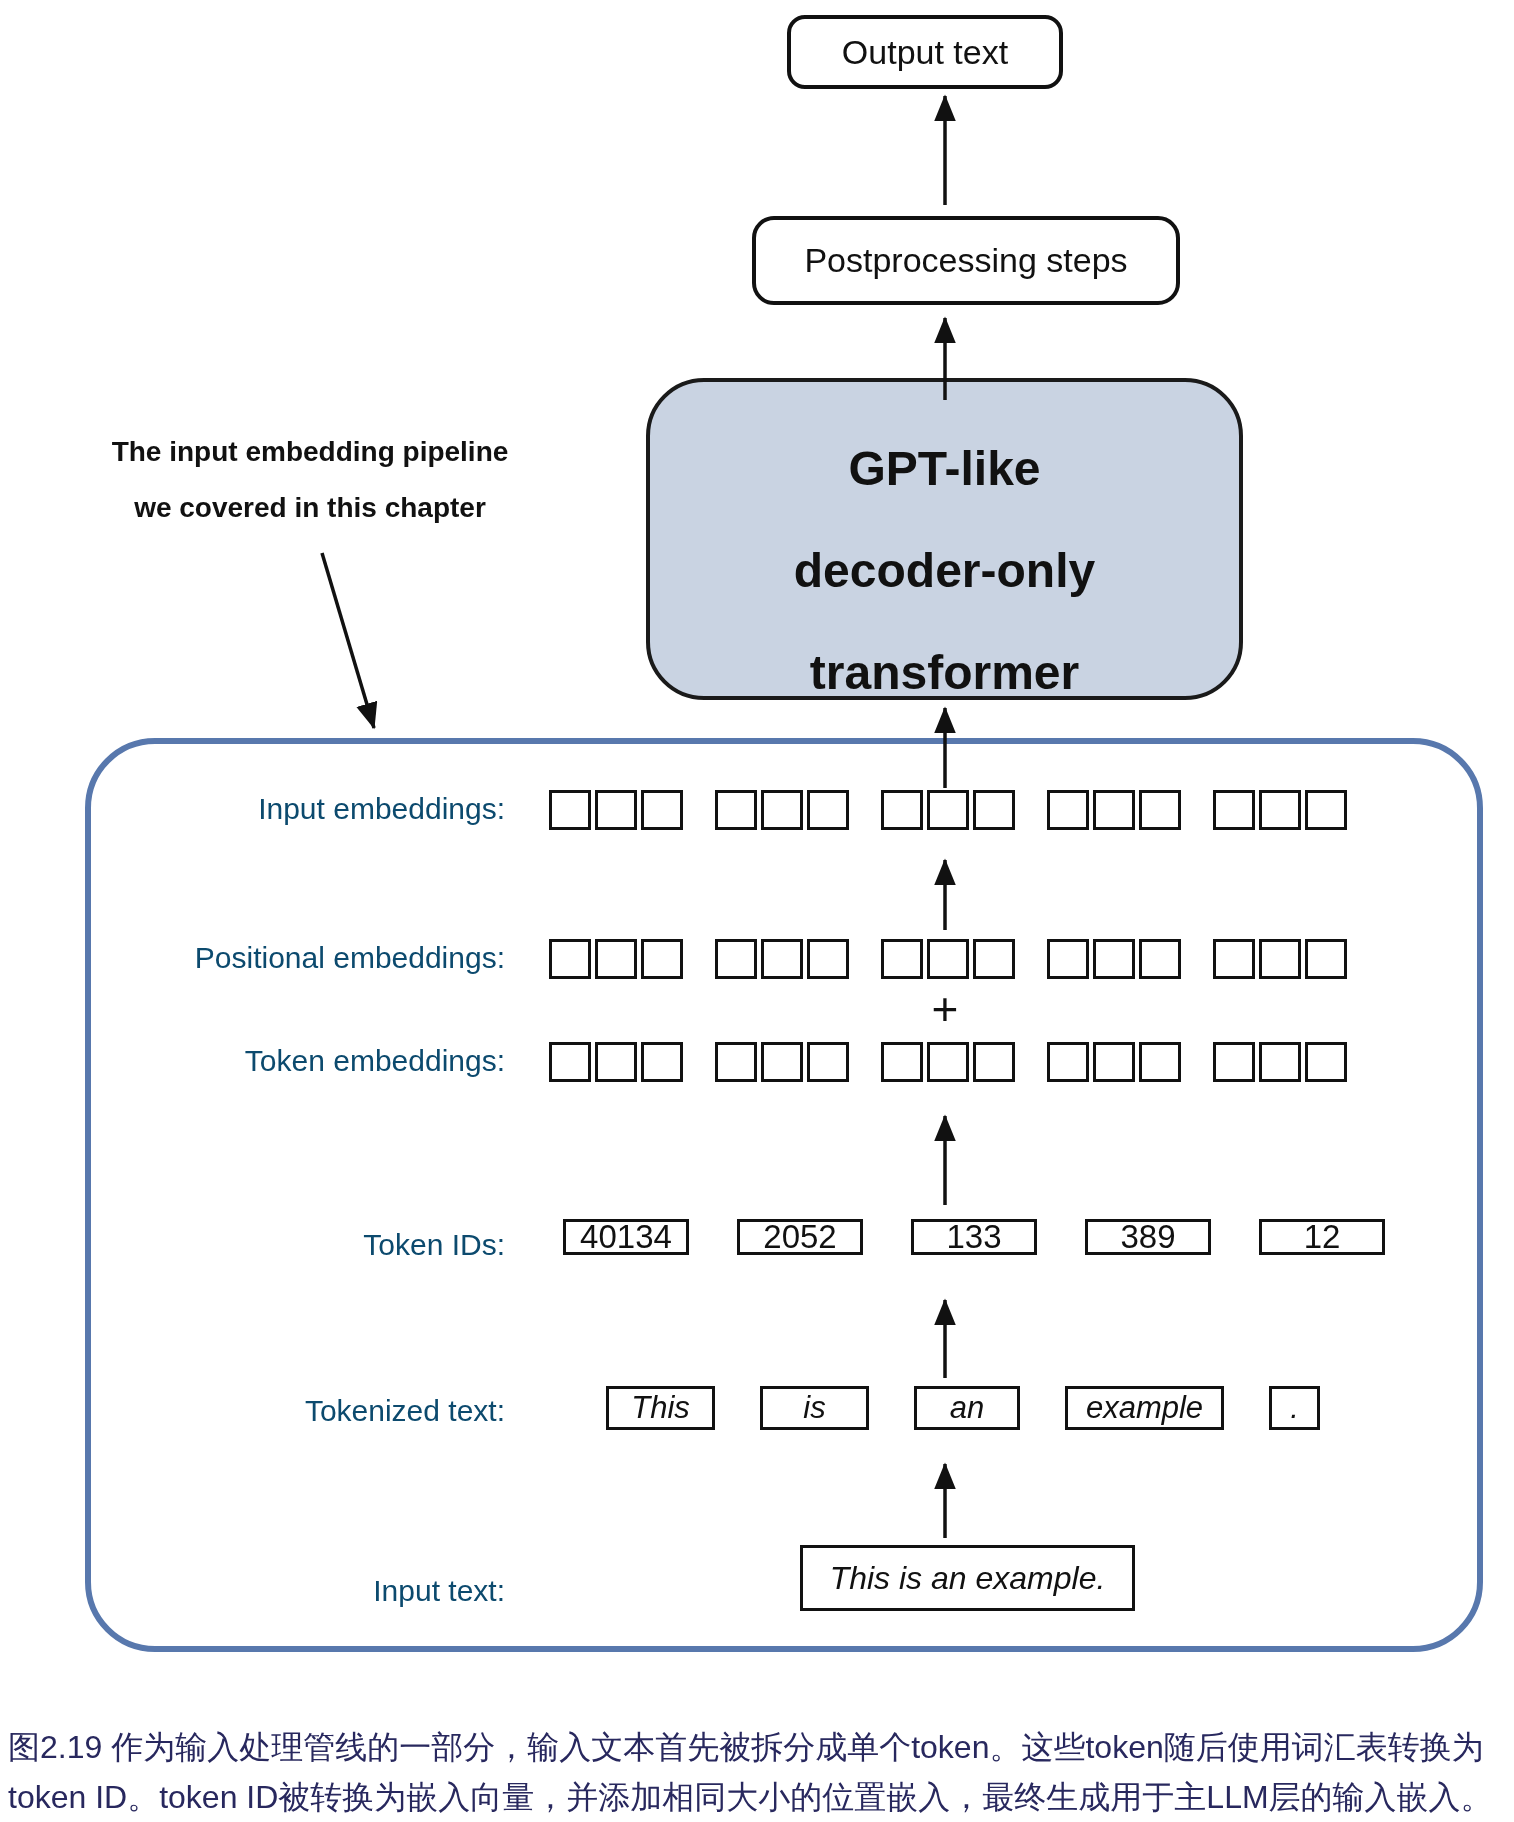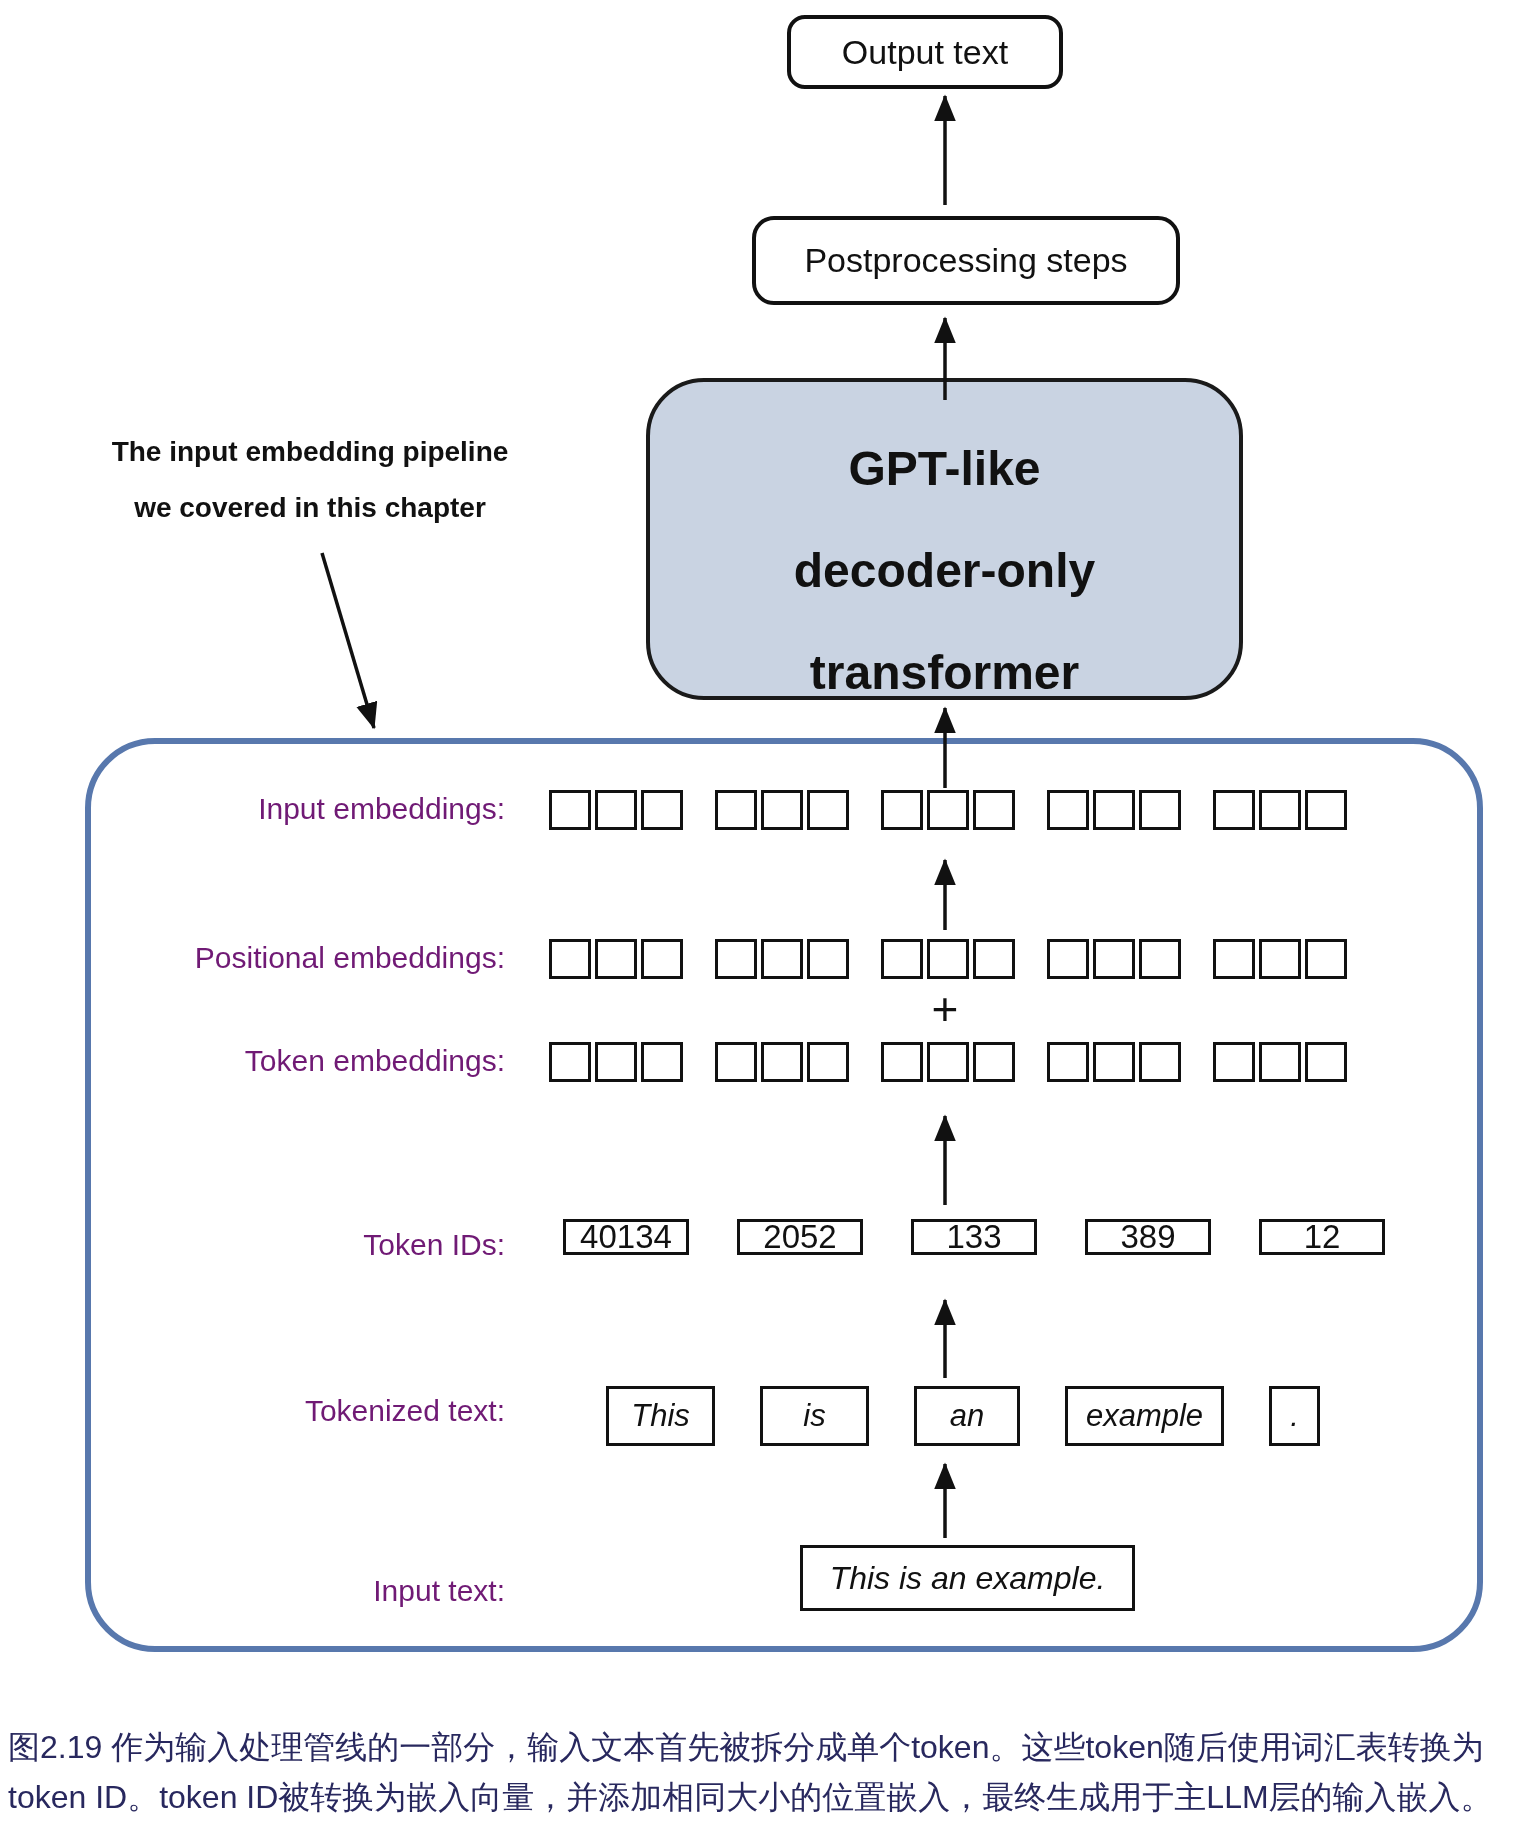--- a/index.html
+++ b/index.html
@@ -31,21 +31,21 @@
     font-size:28px;font-weight:700;line-height:56px;color:#111;
   }
 
   .container{
     position:absolute;left:85px;top:738px;width:1398px;height:914px;
     border:6px solid #5878ad;border-radius:70px;background:transparent;z-index:1;
   }
 
   .row-label{
     position:absolute;left:100px;width:405px;text-align:right;
-    font-size:30px;color:#701a75;transform:translateY(-50%);z-index:4;
+    font-size:30px;color:#0c4a6e;transform:translateY(-50%);z-index:4;
   }
 
   
   .squares{position:absolute;left:549px;display:flex;gap:32px;z-index:4;}
   .sq-group{display:flex;gap:4px;}
   .sq{width:42px;height:40px;border:3px solid #111;background:#fff;}
 
   .plus{
     position:absolute;left:945px;top:1009px;transform:translate(-50%,-50%);
     font-size:46px;font-weight:400;color:#111;z-index:4;
@@ -54,21 +54,21 @@
   
   .tid-row{position:absolute;left:563px;top:1219px;display:flex;gap:48px;z-index:4;}
   .tid-box{
     width:126px;height:36px;border:3px solid #111;background:#fff;
     display:flex;align-items:center;justify-content:center;font-size:33px;
   }
 
   
   .tok-row{position:absolute;left:606px;top:1386px;display:flex;gap:45px;z-index:4;}
   .tok-box{
-    height:60px;border:3px solid #111;background:#fff;
+    height:44px;border:3px solid #111;background:#fff;
     display:flex;align-items:center;justify-content:center;
     font-size:31px;font-style:italic;
   }
   .tok-row .tok-box:nth-child(1){width:109px;}
   .tok-row .tok-box:nth-child(2){width:109px;}
   .tok-row .tok-box:nth-child(3){width:106px;}
   .tok-row .tok-box:nth-child(4){width:159px;}
   .tok-row .tok-box:nth-child(5){width:51px;}
 
   .input-text-box{

